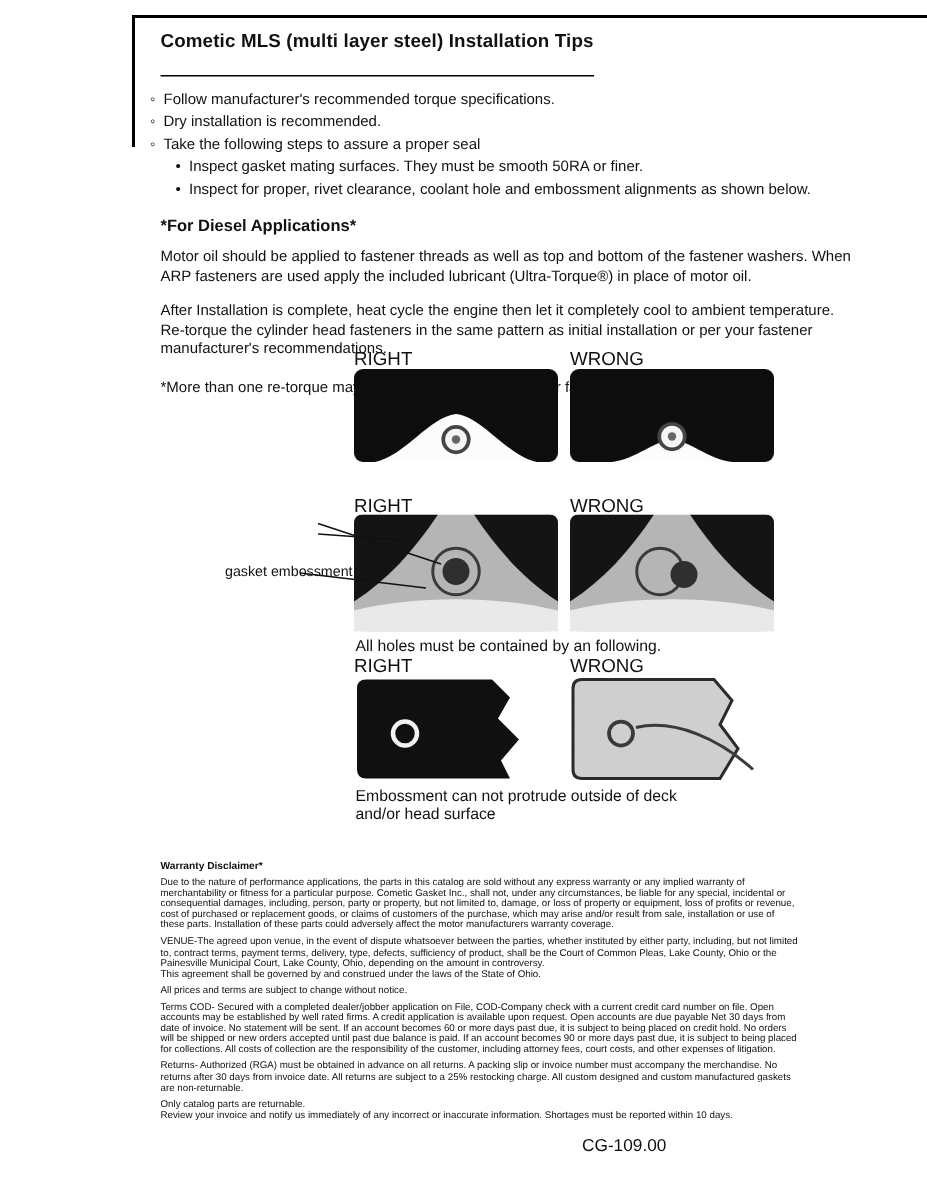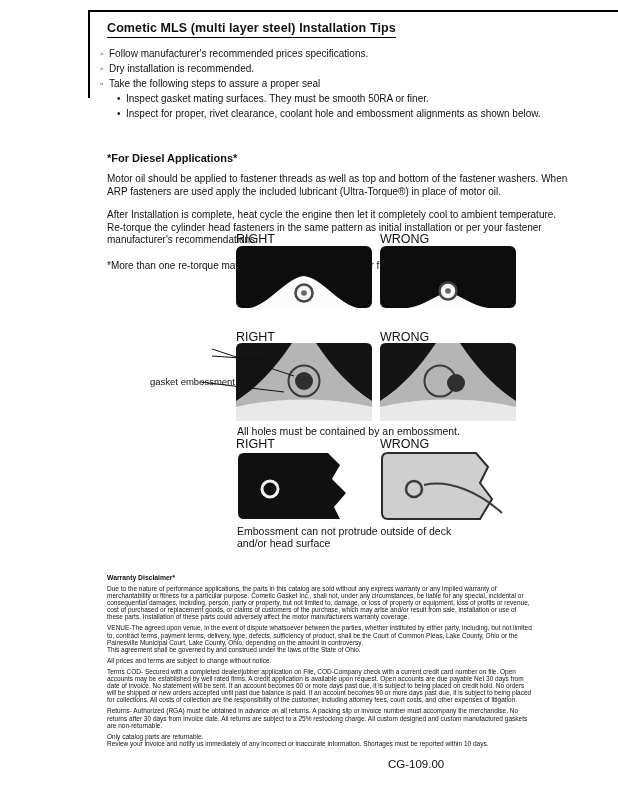--- a/index.html
+++ b/index.html
@@ -7,27 +7,27 @@
        font-family:"Liberation Sans","DejaVu Sans",sans-serif;color:#111;}
   .page{position:absolute;inset:0;background:#fff;}
 
   
   .rule-h{position:absolute;left:88px;right:0;top:10px;height:2px;background:#000;}
   .rule-v{position:absolute;left:88px;top:10px;width:2px;height:88px;background:#000;}
 
   
   .text-block{position:absolute;left:100px;top:18px;right:18px;}
   h1.title{font-size:12.5px;font-weight:bold;margin:0 0 10px 7px;display:inline-block;
-           border-bottom:1.5px solid #000;padding-bottom:2px;letter-spacing:.1px;}
+           border-bottom:1.5px solid #000;padding-bottom:16px;letter-spacing:.1px;}
   .tip-row{display:flex;align-items:flex-start;font-size:10px;line-height:12px;margin:0 0 3px 0;}
   .tip-row .bullet{width:9px;flex:0 0 9px;text-align:left;}
   .tip-row.sub{padding-left:17px;}
   .tip-row.sub .bullet{width:9px;flex:0 0 9px;}
 
-  .diesel-heading{font-size:11px;font-weight:bold;margin:32px 0 9px 7px;}
+  .diesel-heading{font-size:11px;font-weight:bold;margin:12px 0 9px 7px;}
   p.body-para{font-size:10px;line-height:12.5px;margin:0 0 11px 7px;max-width:465px;}
   p.note{margin-top:13px;margin-bottom:0;}
 
   
   .diagrams{position:absolute;left:0;top:228px;width:618px;height:346px;}
   .diagrams .abs{position:absolute;}
   .rw-label{font-size:12.5px;text-align:left;width:136px;color:#111;}
   .diag{display:block;}
   .caption{font-size:10.5px;color:#111;line-height:12px;}
   .pointer-label{font-size:9.5px;line-height:10.5px;color:#111;}
@@ -47,21 +47,21 @@
 <div class="page">
 
   <div class="rule-h"></div>
   <div class="rule-v"></div>
 
   <div class="text-block">
     <h1 class="title">Cometic MLS (multi layer steel) Installation Tips</h1>
 
     <div class="tip-row">
       <span class="bullet">◦</span>
-      <span>Follow manufacturer's recommended prices specifications.</span>
+      <span>Follow manufacturer's recommended torque specifications.</span>
     </div>
     <div class="tip-row">
       <span class="bullet">◦</span>
       <span>Dry installation is recommended.</span>
     </div>
     <div class="tip-row">
       <span class="bullet">◦</span>
       <span>Take the following steps to assure a proper seal</span>
     </div>
     <div class="tip-row sub">
@@ -118,21 +118,21 @@
       <circle cx="60" cy="38" r="15.5" fill="none" stroke="#3a3a3a" stroke-width="2"></circle>
       <circle cx="76" cy="40" r="9" fill="#2f2f2f"></circle>
     </svg>
 
     <svg class="connector" width="618" height="346" viewBox="0 0 618 346">
       <line x1="212" y1="121" x2="294" y2="148" stroke="#111" stroke-width="1"></line>
       <line x1="212" y1="128" x2="268" y2="132" stroke="#111" stroke-width="1"></line>
       <line x1="200" y1="154" x2="284" y2="164" stroke="#111" stroke-width="1"></line>
     </svg>
 
-    <div class="abs caption" style="left:237px;top:197px;width:300px;">All holes must be contained by an embossment.</div>
+    <div class="abs caption" style="left:237px;top:197px;width:300px;">All holes must be contained by an following.</div>
 
     <div class="abs rw-label" style="left:236px;top:209px;">RIGHT</div>
     <div class="abs rw-label" style="left:380px;top:209px;">WRONG</div>
 
     <svg class="abs diag" style="left:236px;top:221px;" width="136" height="74" viewBox="0 0 136 74">
       <path d="M8,4 H92 L104,16 L96,30 L110,44 L98,58 L104,70 H8 Q2,70 2,64 V10 Q2,4 8,4 Z" fill="#101010"></path>
       <circle cx="34" cy="40" r="8" fill="none" stroke="#f2f2f2" stroke-width="3"></circle>
     </svg>
     <svg class="abs diag" style="left:380px;top:221px;" width="136" height="74" viewBox="0 0 136 74">
       <path d="M8,4 H96 L108,18 L100,34 L112,50 L100,70 H8 Q2,70 2,64 V10 Q2,4 8,4 Z" fill="#cfcfcf" stroke="#2b2b2b" stroke-width="2"></path>

